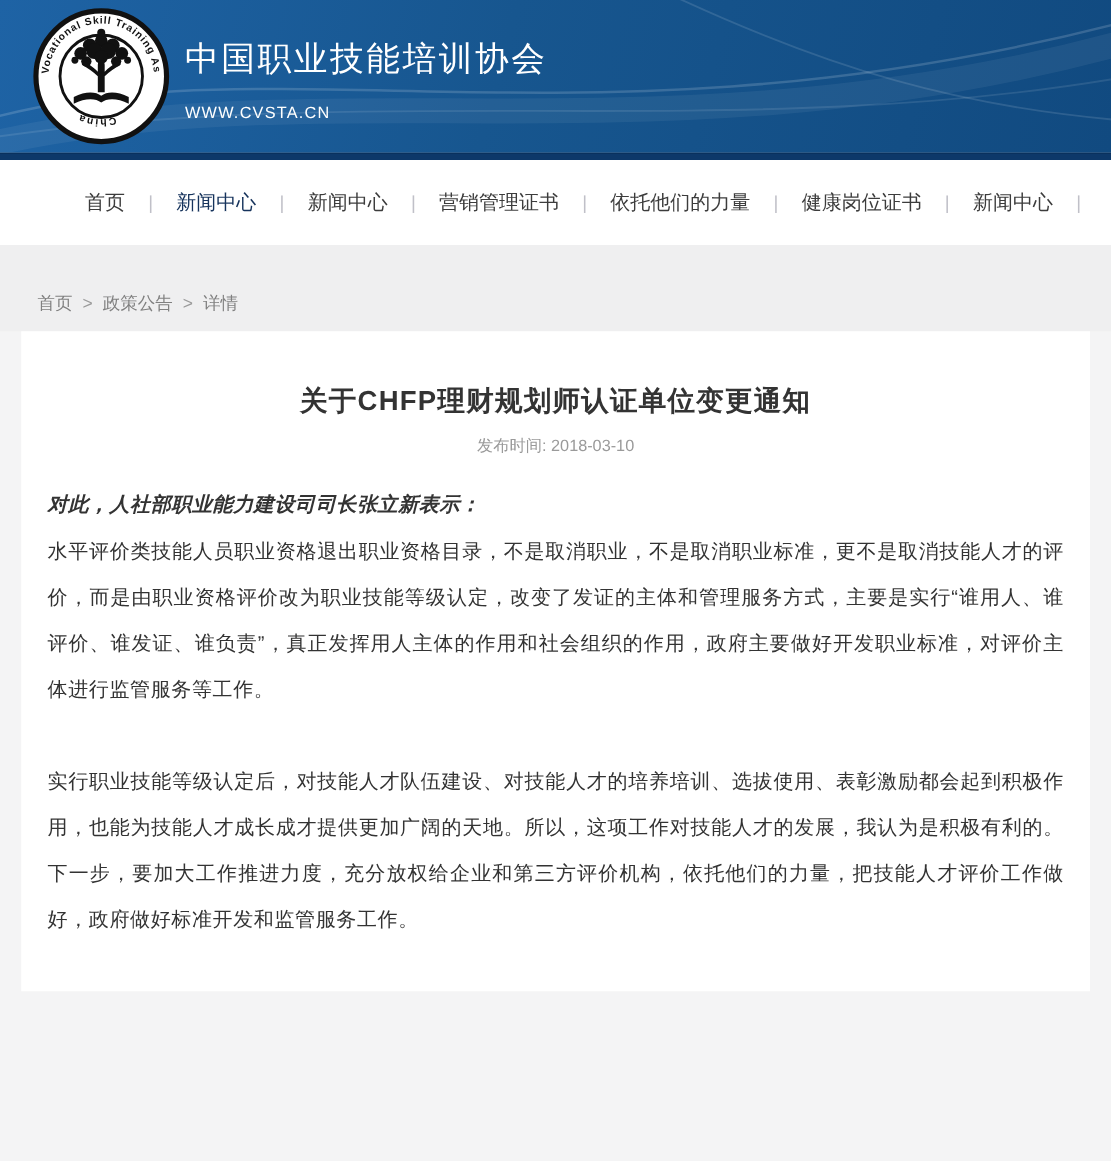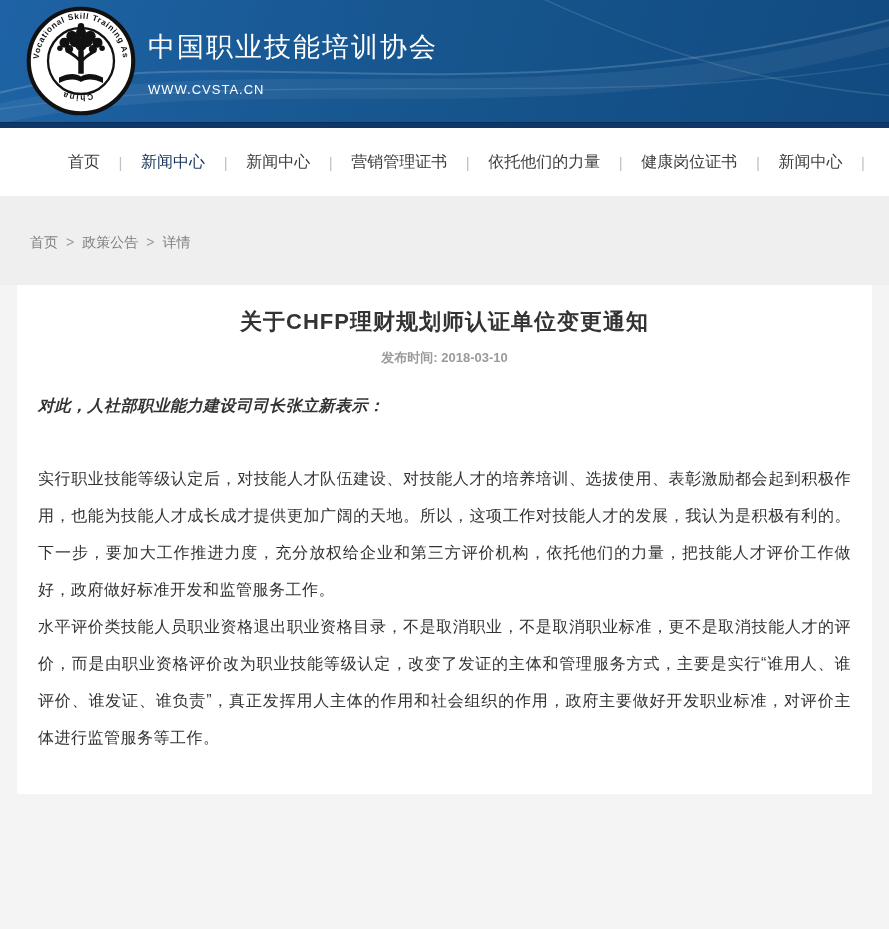--- a/index.html
+++ b/index.html
@@ -20,29 +20,29 @@
   .header-bar { height:6px; width:100%; background:#0d3869; border-top:1px solid #0a2f5a; }
 
   
   .nav { height:68px; background:#ffffff; display:flex; align-items:center;
     justify-content:space-between; padding:0 24px 0 68px; }
   .nav-item { font-size:16px; color:#3c3c3c; text-decoration:none; cursor:pointer; white-space:nowrap; }
   .nav-item.active { font-weight:normal; color:#16335c; }
   .nav-sep { color:#c0c0c8; font-size:15px; font-weight:300; }
 
   
-  .crumb-band { height:89px; background:#efeff0; padding:38px 0 0 30px; }
+  .crumb-band { height:69px; background:#efeff0; padding:38px 0 0 30px; }
   .crumb { font-size:14px; color:#808080; }
   .crumb a { color:#808080; text-decoration:none; cursor:pointer; }
   .crumb .sep { margin:0 8px; color:#9a9a9a; }
 
   
-  .card { background:#ffffff; margin:0 17px; padding:22px 21px 38px; }
+  .card { background:#ffffff; margin:0 17px; padding:41px 21px 38px; }
   .art-title { text-align:center; font-size:22px; font-weight:bold; color:#333; letter-spacing:1px; }
-  .art-date { text-align:center; font-size:13px; color:#9a9a9a; margin-top:12px;font-weight:bold; }
+  .art-date { text-align:center; font-size:13px; color:#9a9a9a; margin-top:12px; }
   .art-body { margin-top:20px; font-size:16px; color:#333; line-height:37px;
     text-align:justify; letter-spacing:0.5px; }
   .para { margin:0; }
   .para.indent { text-indent:2em; }
   .para.heading { font-weight:bold; margin-top:14px;font-style:italic; }
   .para.gap { margin-top:36px; }
   .b { font-weight:bold; }
 </style>
 </head>
 <body>
@@ -114,16 +114,16 @@
 
 <div class="crumb-band">
   <div class="crumb"><a>首页</a><span class="sep">&gt;</span><a>政策公告</a><span class="sep">&gt;</span><span>详情</span></div>
 </div>
 
 <main class="card">
   <h1 class="art-title">关于CHFP理财规划师认证单位变更通知</h1>
   <div class="art-date">发布时间: 2018-03-10</div>
   <div class="art-body">
       <p class="para heading"><span class="b">对此，人社部职业能力建设司司长张立新表示：</span></p>
+      <p class="para plain"><span>水平评价类技能人员职业资格退出职业资格目录，不是取消职业，不是取消职业标准，更不是取消技能人才的评价，而是由职业资格评价改为职业技能等级认定，改变了发证的主体和管理服务方式，主要是实行“谁用人、谁评价、谁发证、谁负责”，真正发挥用人主体的作用和社会组织的作用，政府主要做好开发职业标准，对评价主体进行监管服务等工作。</span></p>
       <p class="para plain gap"><span>实行职业技能等级认定后，对技能人才队伍建设、对技能人才的培养培训、选拔使用、表彰激励都会起到积极作用，也能为技能人才成长成才提供更加广阔的天地。所以，这项工作对技能人才的发展，我认为是积极有利的。下一步，要加大工作推进力度，充分放权给企业和第三方评价机构，依托他们的力量，把技能人才评价工作做好，政府做好标准开发和监管服务工作。</span></p>
-      <p class="para plain"><span>水平评价类技能人员职业资格退出职业资格目录，不是取消职业，不是取消职业标准，更不是取消技能人才的评价，而是由职业资格评价改为职业技能等级认定，改变了发证的主体和管理服务方式，主要是实行“谁用人、谁评价、谁发证、谁负责”，真正发挥用人主体的作用和社会组织的作用，政府主要做好开发职业标准，对评价主体进行监管服务等工作。</span></p>
     </div>
 </main>
 
 </body></html>

